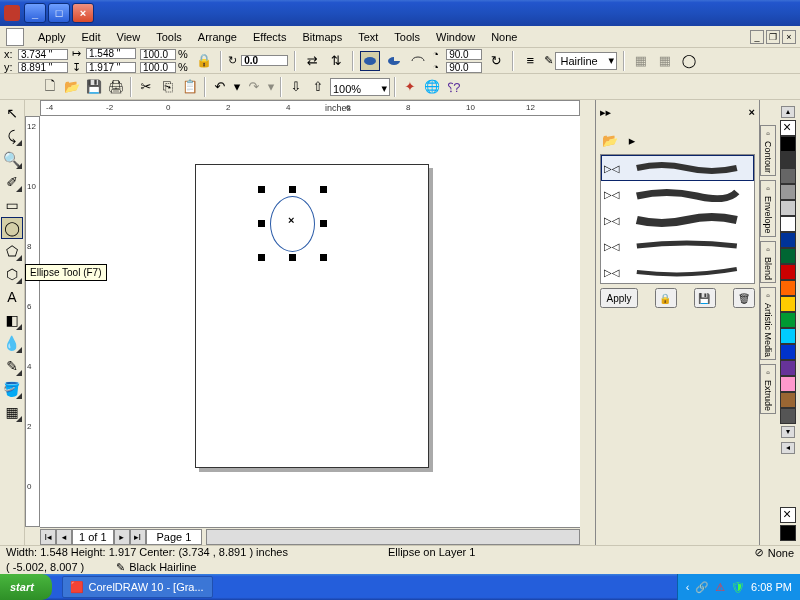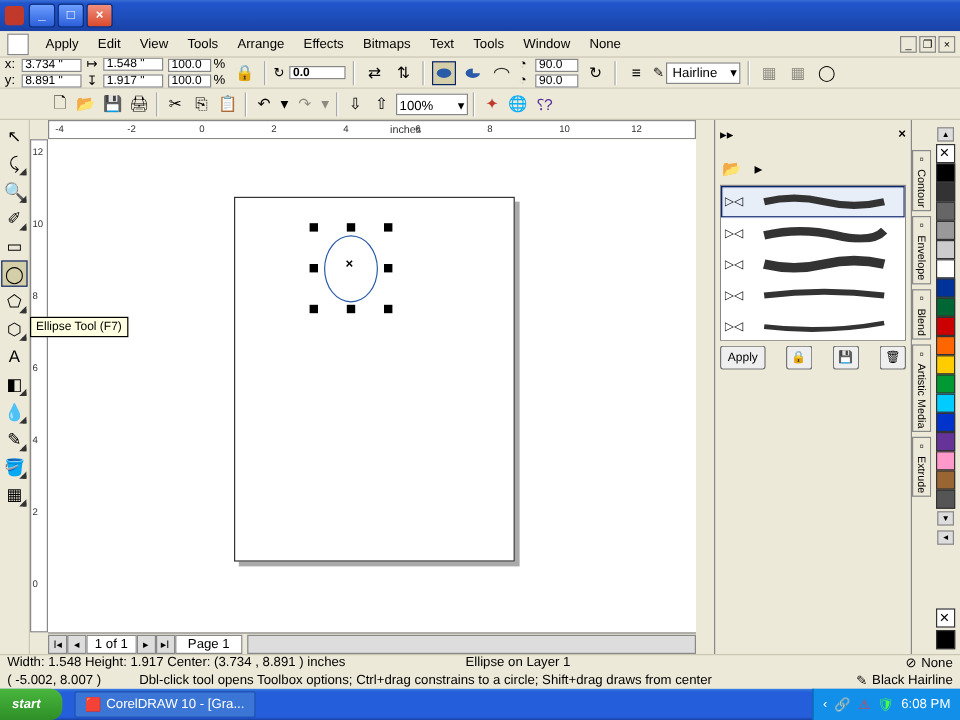--- a/index.html
+++ b/index.html
@@ -374,21 +374,20 @@
 <div class="statusbar1">
   <div class="seg">Width: 1.548  Height: 1.917  Center: (3.734 , 8.891 )  inches</div>
   <div class="seg" style="margin-left:80px">Ellipse on Layer 1</div>
   <div style="margin-left:auto;display:flex;align-items:center;gap:4px">
     <span>⊘</span>
     <span>None</span>
   </div>
 </div>
 <div class="statusbar2">
   <div class="seg" style="flex:0 0 110px">( -5.002, 8.007 )</div>
-  <div class="seg">Dbl-click tool opens Toolbox options; Ctrl+drag constrains to a circle; Shift+drag draws from center</div>
   <div style="display:flex;align-items:center;gap:4px">
     <span>✎</span>
     <span>Black  Hairline</span>
   </div>
 </div>
 
 <div class="taskbar">
   <div class="startbtn">
       <span>start</span>
     </div>

